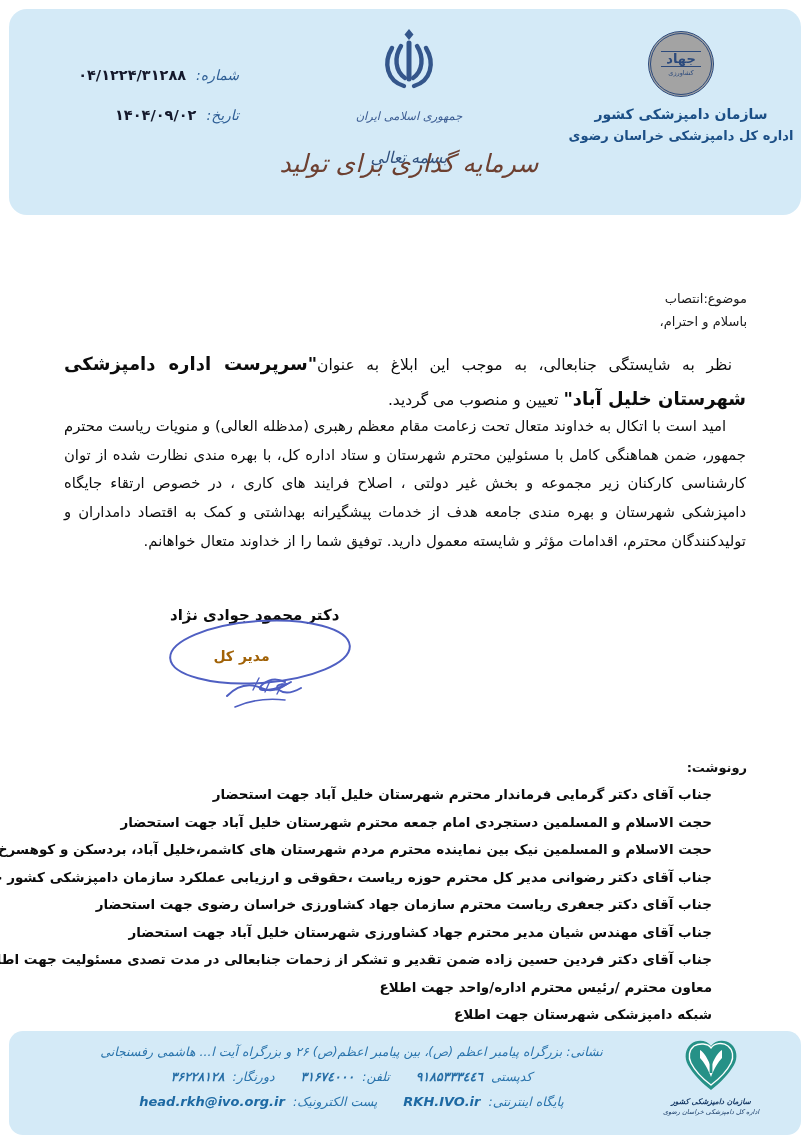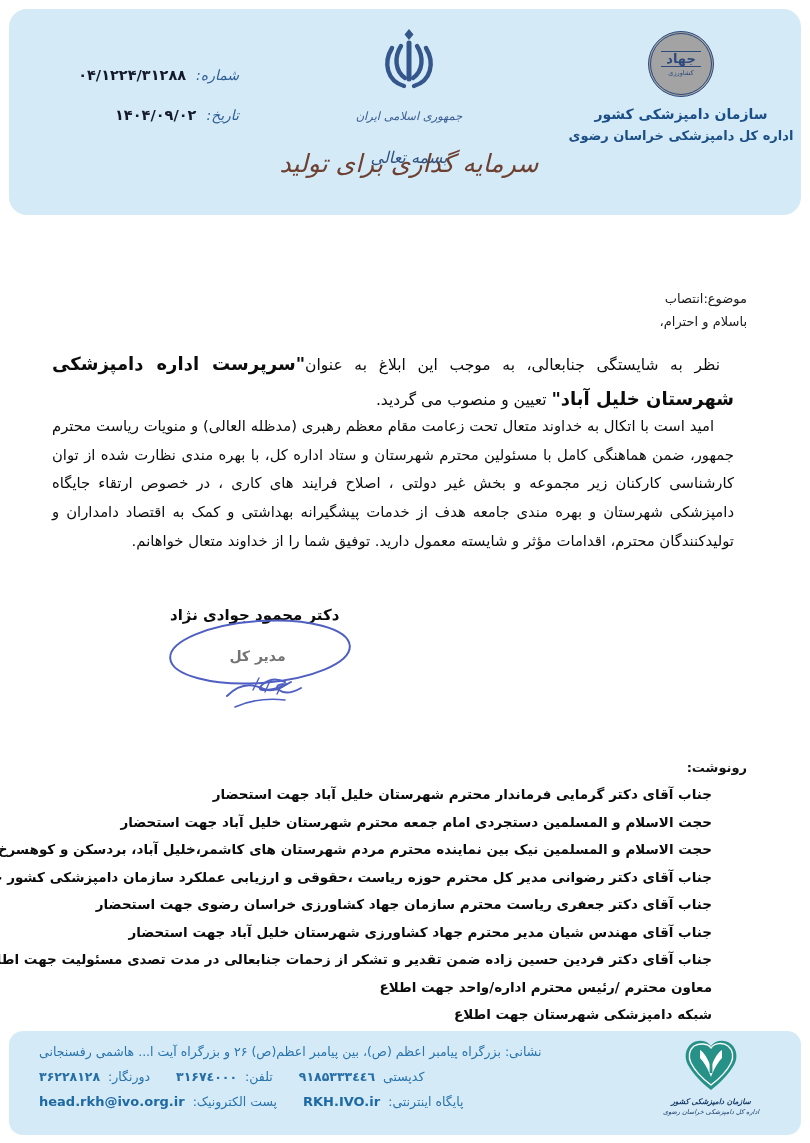--- a/index.html
+++ b/index.html
@@ -24,40 +24,40 @@
   .jahad-word{font-size:13px;font-weight:bold;color:#2c4a7c;line-height:14px;
               border-top:1px solid #2c4a7c;border-bottom:1px solid #2c4a7c;padding:0 5px;}
   .kesh-word{font-size:6.5px;color:#2c4a7c;margin-top:2px;}
   .orgname{font-size:14px;font-weight:bold;color:#1c4f86;margin-top:9px;}
   .orgdept{font-size:13px;font-weight:bold;color:#1c4f86;margin-top:6px;}
 
   
   .recipient{right:63px;top:259px;font-size:15px;font-weight:bold;color:#0c0c0c;}
   .subject{right:63px;top:291px;font-size:13px;color:#1a1a1a;}
   .salutation{right:63px;top:314px;font-size:13px;color:#1a1a1a;}
-  .para{left:52px;width:682px;direction:rtl;text-align:justify;color:#0c0c0c;}
+  .para{left:64px;width:682px;direction:rtl;text-align:justify;color:#0c0c0c;}
   #para1{top:331px;font-size:15.5px;line-height:33px;text-indent:14px;}
   #para1 .bq{font-size:18px;font-weight:bold;}
   #para2{top:397px;font-size:14.8px;line-height:28.8px;text-indent:20px;}
 
   .signer-name{left:170px;top:606px;width:205px;text-align:left;font-size:15px;font-weight:bold;color:#0c0c0c;}
-  .signer-title{left:205px;top:648px;width:105px;text-align:center;font-size:14px;font-weight:bold;color:#737373;}
+  .signer-title{left:189px;top:648px;width:105px;text-align:center;font-size:14px;font-weight:bold;color:#a16207;}
   #sig-svg{left:165px;top:612px;}
 
   
   .cc-label{right:63px;top:760px;font-size:13px;font-weight:600;color:#111;}
   #cc-list{right:98px;top:781px;width:650px;text-align:right;direction:rtl;}
   .cc-item{font-size:13.5px;font-weight:bold;color:#0c0c0c;line-height:27.5px;white-space:nowrap;}
 
   
   #ftr{left:9px;top:1031px;width:792px;height:104px;background:#d4eaf7;border-radius:14px;}
   #ftr-logo{right:38px;top:8px;width:104px;text-align:center;}
   .ftr-cap1{font-size:7.5px;font-weight:bold;font-style:italic;color:#173a66;margin-top:2px;}
   .ftr-cap2{font-size:6.5px;font-style:italic;color:#173a66;margin-top:2px;}
-  #ftr-lines{left:30px;top:13px;width:625px;text-align:left;direction:rtl;color:#2a74ac;}
+  #ftr-lines{left:30px;top:13px;width:625px;text-align:center;direction:rtl;color:#2a74ac;font-style:italic;}
   .fline{margin-bottom:10px;font-size:12.5px;}
   .fline .lbl{margin-left:4px;}
   .fline .val{font-weight:bold;color:#266ea6;letter-spacing:.4px;}
   .fline .gap{display:inline-block;width:18px;}
   .latin{direction:ltr;unicode-bidi:isolate;font-weight:bold;color:#1d69a3;font-size:13px;}
 </style>
 </head>
 <body>
 
 <div id="page">

